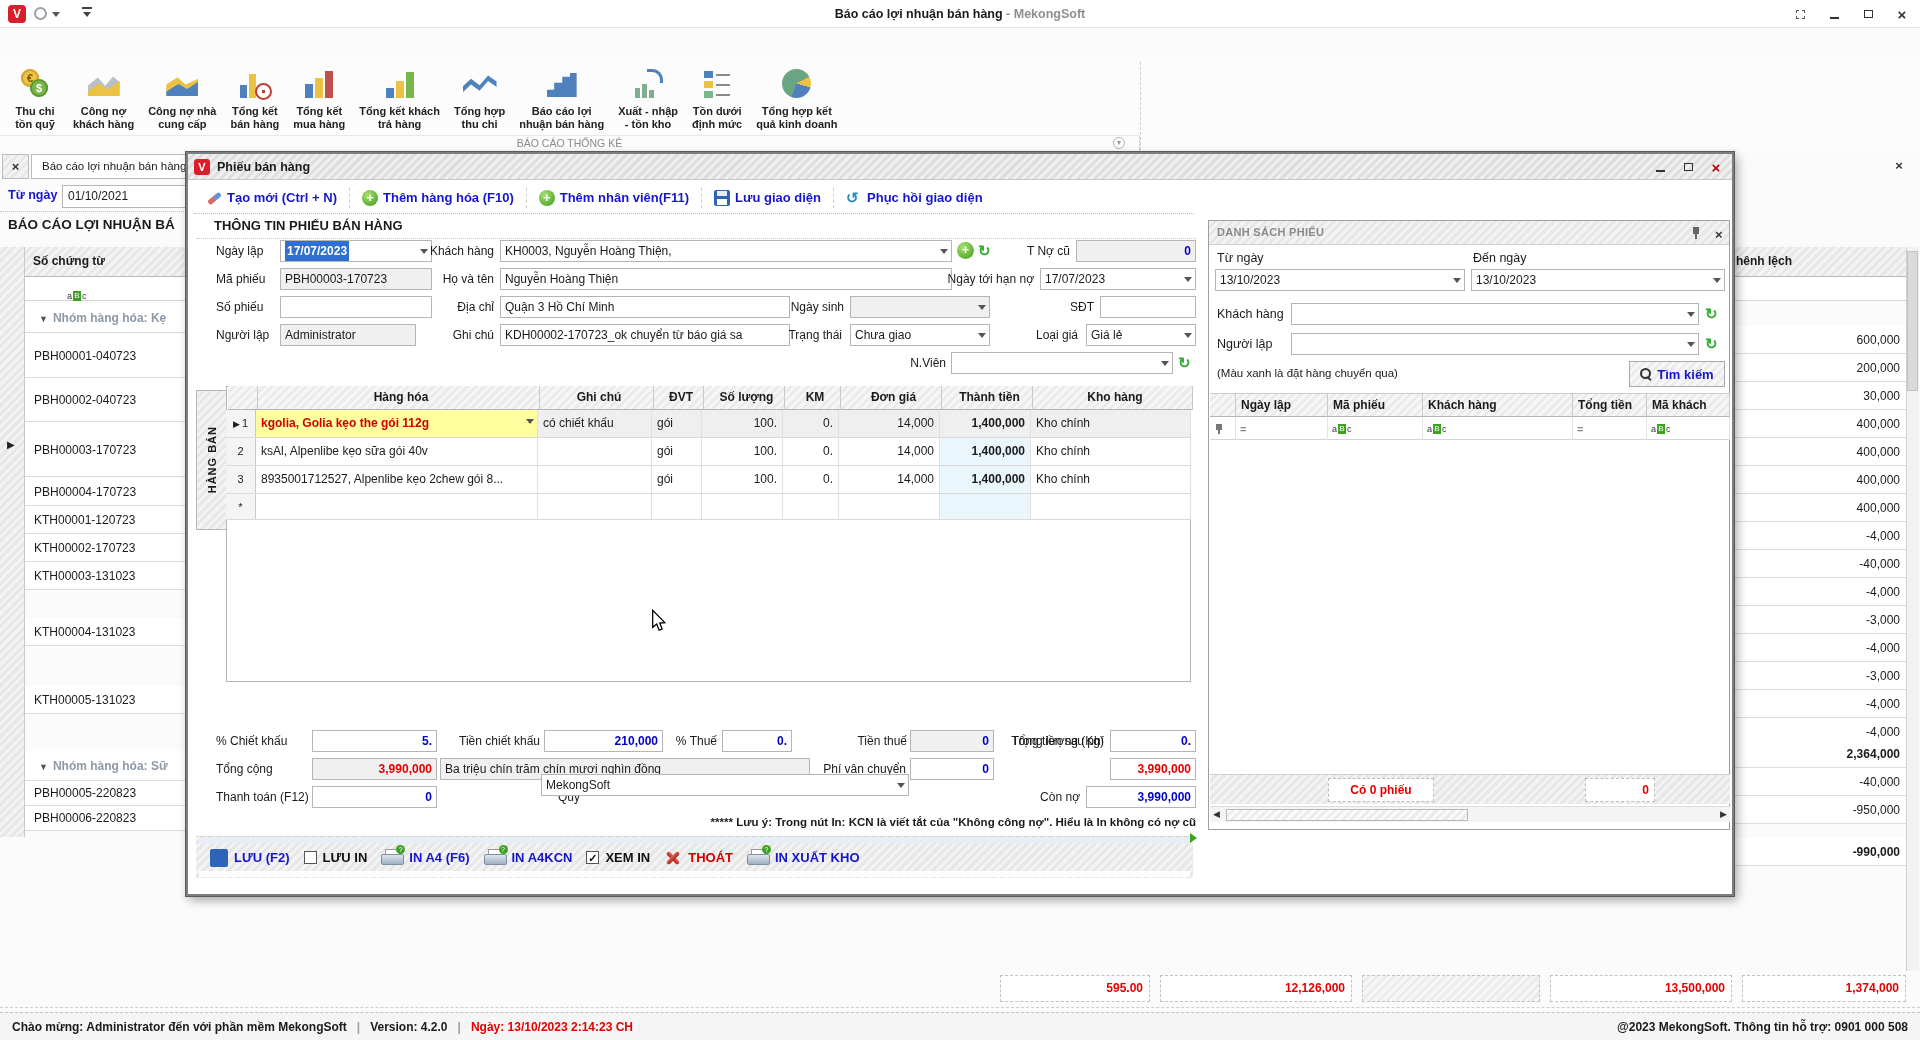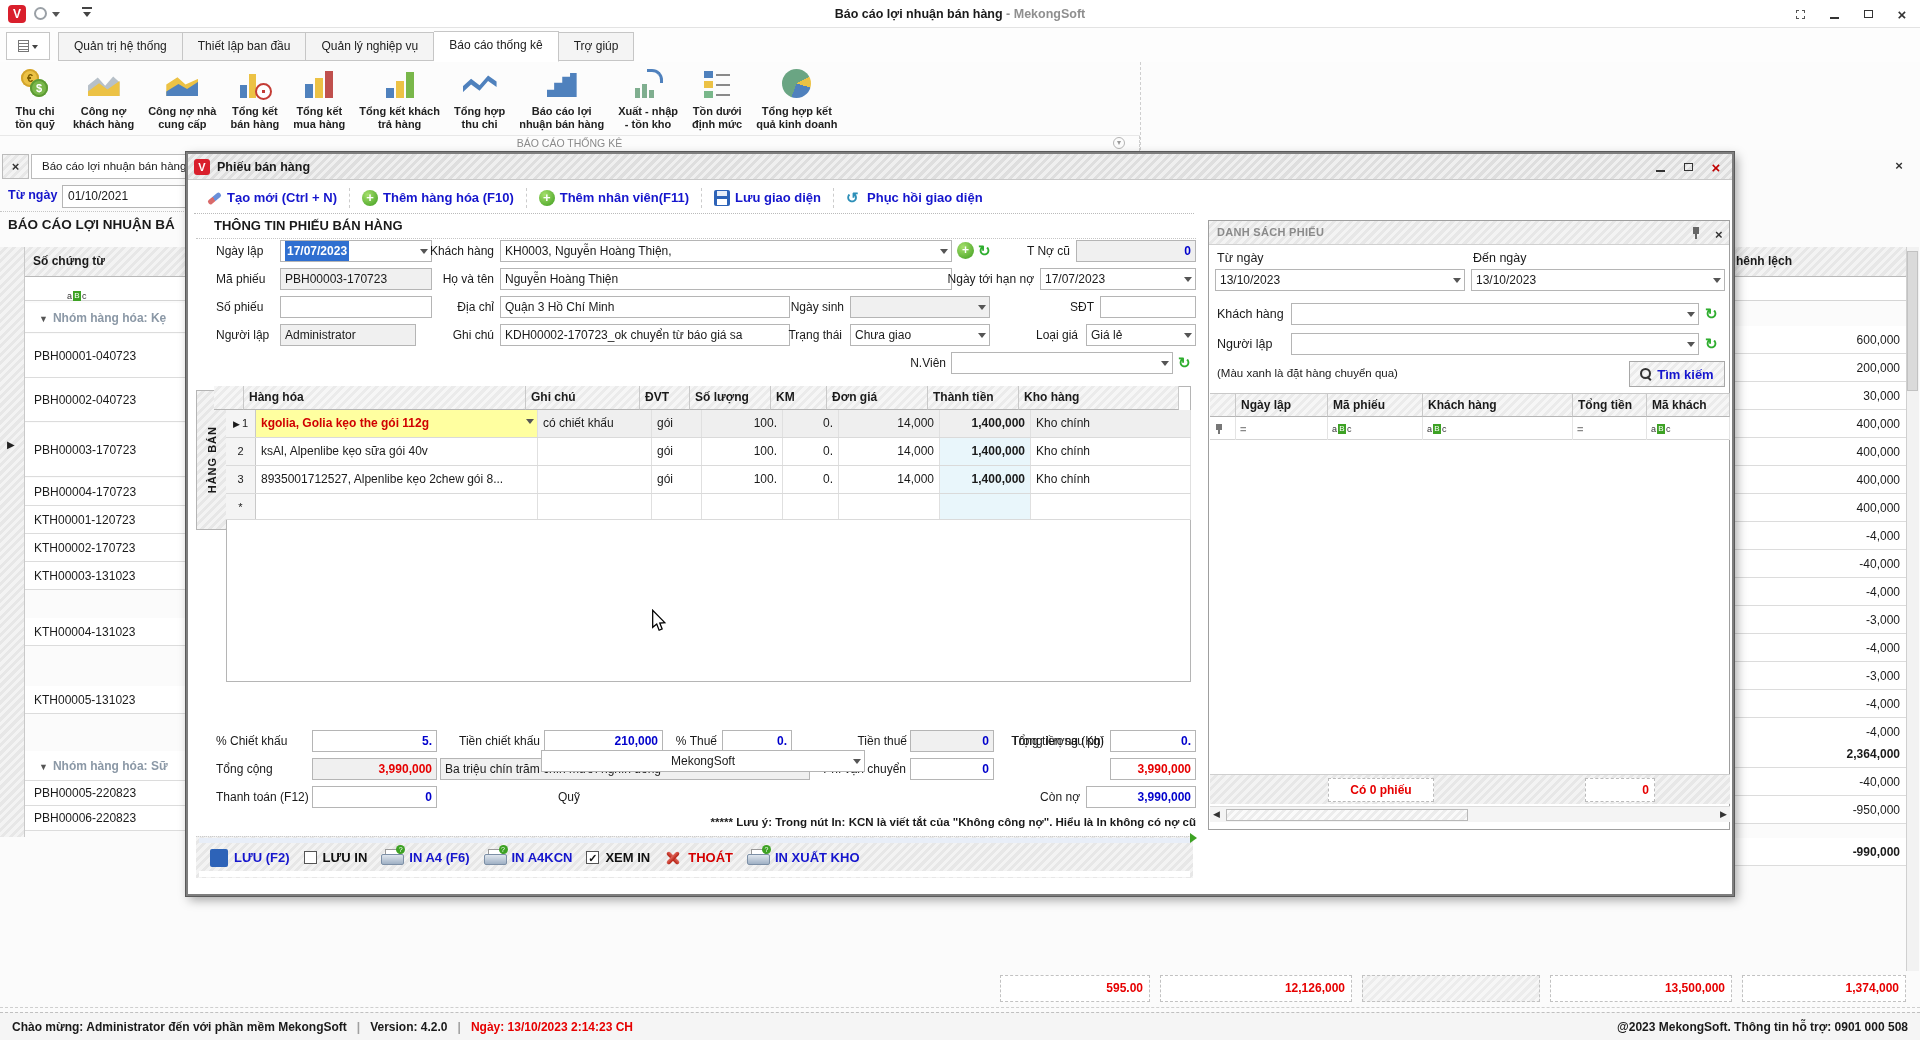--- a/index.html
+++ b/index.html
@@ -180,21 +180,21 @@
   .fv.bluev { color:#0000cc; font-weight:bold; }
   .fv.redv { color:#e60000; font-weight:bold; }
   .fv.ra { text-align:right; }
   .dd { position:absolute; right:3px; top:8px; border:4px solid transparent; border-top:5px solid #555; }
 
   
   #g-frame { position:absolute; left:38px; top:232px; width:965px; height:296px; border:1px solid #b5b5b5; background:#fff; }
   #g-sidetab { position:absolute; left:8px; top:236px; width:30px; height:140px; border:1px solid #b5b5b5; border-right:none;
       display:flex; align-items:center; justify-content:center; }
   #g-sidetab span { writing-mode:vertical-rl; transform:rotate(180deg); font-weight:bold; font-size:11px; letter-spacing:1px; }
-  #g-head { position:absolute; left:26px; top:232px; width:965px; height:24px; }
+  #g-head { position:absolute; left:40px; top:232px; width:965px; height:24px;text-align:center; }
   .ghc { position:absolute; top:0; height:24px; border-right:1px solid #c9c9c9; border-bottom:1px solid #b5b5b5;
       font-weight:bold; line-height:23px; padding-left:5px; white-space:nowrap; overflow:hidden;
       background:repeating-linear-gradient(135deg,#f6f6f6 0 3px,#ebebeb 3px 6px); }
   #g-body { position:absolute; left:38px; top:256px; width:965px; height:112px; }
   .grow { position:absolute; left:0; width:965px; height:28px; border-bottom:1px solid #dadada; background:#fff; }
   .grow.selrow { background:#efefef; }
   .grow.newrow { height:26px; }
   .gc { position:absolute; top:0; height:100%; border-right:1px solid #e0e0e0; line-height:27px; padding:0 5px;
       white-space:nowrap; overflow:hidden; }
   .gc.c0 { text-align:center; padding:0; background:#f4f4f4; border-right:1px solid #c9c9c9; font-size:11px; }
@@ -296,33 +296,20 @@
         </div>
       <div class="wbtn">
           <span class="ic-max"></span>
         </div>
       <div class="wbtn">
           <span class="ic-close">×</span>
         </div>
     </div>
   </div>
 
-  <div id="ribbon-tabrow">
-    <div id="menu-btn">
-      <span class="menu-lines"></span>
-      <span class="menu-dd"></span>
-    </div>
-    <div id="ribbon-tabs">
-        <div class="rtab">Quản trị hệ thống</div>
-        <div class="rtab">Thiết lập ban đầu</div>
-        <div class="rtab">Quản lý nghiệp vụ</div>
-        <div class="rtab active">Báo cáo thống kê</div>
-        <div class="rtab">Trợ giúp</div>
-      </div>
-  </div>
 
   <div id="ribbon-tools">
       <div class="rtool"><div class="ticon coins-icon"></div><div class="rtool-lb">
           <div>Thu chi</div>
           <div>tồn quỹ</div>
         </div></div>
       <div class="rtool"><div class="ticon area-chart-icon"></div><div class="rtool-lb">
           <div>Công nợ</div>
           <div>khách hàng</div>
         </div></div>
@@ -650,21 +637,21 @@
           </div>
           <div class="flb ra" style="left: 808px; top: 576px; width: 108px;">Tổng tiền sau phí</div>
           <div class="fld" style="left: 922px; top: 604px; width: 86px;">
             <div class="fv redv ra">3,990,000</div>
           </div>
           <div class="flb" style="left: 28px; top: 632px; width: 98px;">Thanh toán (F12)</div>
           <div class="fld" style="left: 124px; top: 632px; width: 125px;">
             <div class="fv bluev ra">0</div>
           </div>
           <div class="flb ra" style="left: 318px; top: 632px; width: 30px; margin-left: 44px;">Quỹ</div>
-          <div class="fld" style="left: 353px; top: 596px; width: 324px; text-align: center;">
+          <div class="fld" style="left: 353px; top: 620px; width: 368px;">
             <div class="fv">MekongSoft</div>
             <div class="dd"></div>
           </div>
           <div class="flb ra" style="left: 842px; top: 632px; width: 50px;">Còn nợ</div>
           <div class="fld" style="left: 898px; top: 632px; width: 110px;">
             <div class="fv bluev ra">3,990,000</div>
           </div>
         </div>
       <div id="dlg-note">***** Lưu ý: Trong nút In: KCN là viết tắt của "Không công nợ". Hiểu là In không có nợ cũ</div>
       <div id="dlg-buttons" class="hatch">

